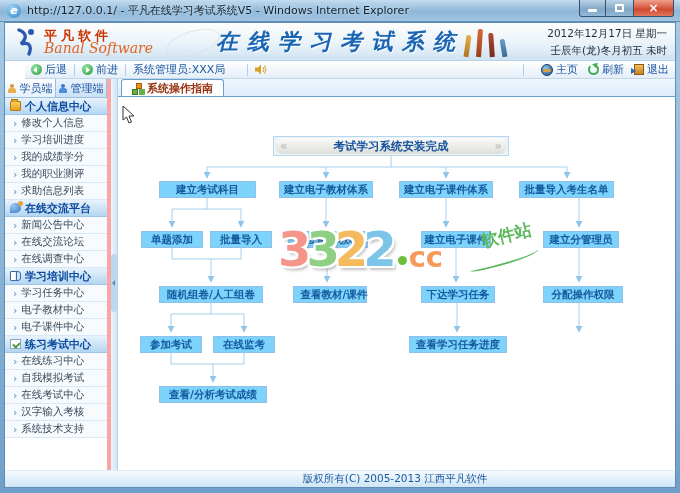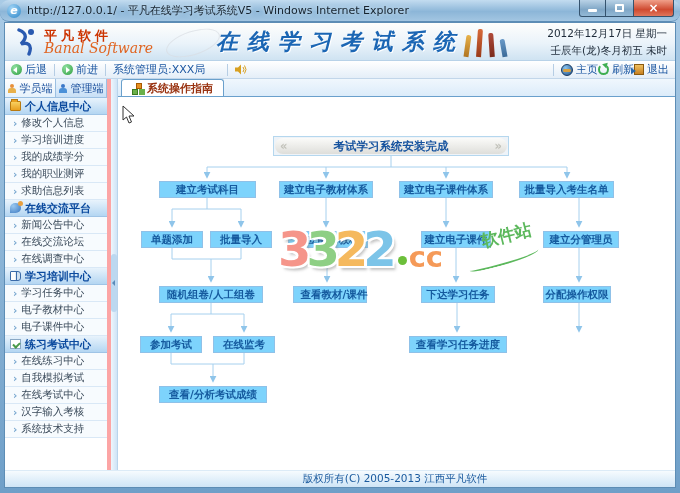--- a/index.html
+++ b/index.html
@@ -1,21 +1,21 @@
 <!DOCTYPE html>
 <html><head>
 <meta charset="utf-8">
 <style>
   html,body{margin:0;padding:0;background:#3a6ea5;}
   *{box-sizing:border-box;}
   .window{position:relative;width:680px;height:493px;font-family:"DejaVu Sans","Liberation Sans",sans-serif;
     background:linear-gradient(180deg,#a9cbe6,#6f9fc8);overflow:hidden;}
   
   .titlebar{position:absolute;top:0;left:0;right:0;height:22px;display:flex;align-items:center;
-    padding-left:7px;background:linear-gradient(180deg,#c3dcf0,#8cb6d8 55%,#a3c6e2);border-bottom:1px solid #5d8db5;border-radius:9px;}
+    padding-left:7px;background:linear-gradient(180deg,#c3dcf0,#8cb6d8 55%,#a3c6e2);border-bottom:1px solid #5d8db5;}
   .ie-icon{width:14px;height:14px;border-radius:50%;background:radial-gradient(circle at 35% 30%,#9fd4f6,#2e86c8);
     color:#fff;font-size:11px;font-weight:bold;display:flex;align-items:center;justify-content:center;font-style:italic;}
   .ie-icon::before{content:"e";}
   .title-text{font-size:11px;color:#16232e;text-shadow:0 0 4px #e8f4fc;margin-left:6px;flex:1;white-space:nowrap;overflow:hidden;}
   .win-controls{display:flex;align-items:flex-start;margin-right:6px;height:22px;}
   .wbtn{width:27px;height:17px;border:1px solid #35536e;border-top:none;display:flex;align-items:center;justify-content:center;
     color:#fff;font-size:10px;background:linear-gradient(180deg,#b9d2e6,#7fa6c6 60%,#93b9d6);}
   .wbtn.min{border-radius:0 0 0 3px;}
   .wbtn.max{border-left:none;border-right:none;}
   .wbtn.close{width:41px;background:linear-gradient(180deg,#f0a08a,#cf4a30 60%,#e0765c);border-radius:0 0 3px 0;}
@@ -37,29 +37,29 @@
     transform:rotate(-18deg);opacity:.7;z-index:0;}
   .pencils{position:absolute;right:158px;top:4px;width:60px;height:30px;z-index:1;}
   .pencil{position:absolute;bottom:0;width:5px;border-radius:2px 2px 0 0;}
   .pencil.p1{left:8px;height:22px;background:linear-gradient(#e8b24a,#b07420);transform:rotate(8deg);}
   .pencil.p2{left:20px;height:28px;background:linear-gradient(#d86a3a,#9a3a18);transform:rotate(4deg);}
   .pencil.p3{left:32px;height:24px;background:linear-gradient(#b04a3a,#7a2a1a);transform:rotate(-4deg);}
   .pencil.p4{left:44px;height:18px;background:linear-gradient(#6a9ac8,#3a6a98);transform:rotate(-10deg);}
   .dates{position:absolute;right:8px;top:2px;text-align:right;font-size:10.5px;color:#1d2a38;line-height:17px;z-index:2;margin-left:42px;}
   
   .tbar{height:18px;background:linear-gradient(180deg,#ffffff,#e4eef8);border-bottom:1px solid #c2d6ea;
-    display:flex;align-items:center;font-size:11px;color:#1a55a0;padding:8px 6px;}
+    display:flex;align-items:center;font-size:11px;color:#1a55a0;padding:8px 6px;margin-left:20px;}
   .tbtn{display:flex;align-items:center;gap:3px;cursor:pointer;}
   .circ{width:11px;height:11px;border-radius:50%;background:radial-gradient(circle at 35% 30%,#8fe0a0,#2f9e3f);position:relative;}
   .circ::after{content:"";position:absolute;top:3px;border-style:solid;}
   .circ.back::after{left:2px;border-width:3px 4px 3px 0;border-color:transparent #fff transparent transparent;}
   .circ.fwd::after{left:4px;border-width:3px 0 3px 4px;border-color:transparent transparent transparent #fff;}
   .vsep{width:0;border-left:1px solid #b6cde4;height:12px;margin:0 7px;}
   .speaker{width:12px;height:11px;position:relative;}
-  .tbar-right{margin-left:auto;display:flex;align-items:center;gap:0;}
+  .tbar-right{margin-left:auto;display:flex;align-items:center;gap:10px;}
   .ico-home{width:12px;height:12px;border-radius:50%;background:radial-gradient(circle at 35% 30%,#8ac4ee,#20508a);
     border:1px solid #183a60;position:relative;}
   .ico-home::after{content:"";position:absolute;left:1px;top:4px;width:8px;height:3px;background:#d8a040;border-radius:2px;}
   .ico-refresh{width:11px;height:11px;border:2px solid #3fae52;border-radius:50%;border-top-color:transparent;position:relative;}
   .ico-refresh::after{content:"";position:absolute;top:-4px;right:-2px;border-style:solid;border-width:0 3px 5px 3px;
     border-color:transparent transparent #3fae52 transparent;transform:rotate(45deg);}
   .ico-exit{width:10px;height:11px;background:linear-gradient(#f0c060,#c88020);border:1px solid #8a5a10;position:relative;}
   .ico-exit::after{content:"";position:absolute;left:-4px;top:3px;border-style:solid;border-width:3px 0 3px 5px;
     border-color:transparent transparent transparent #2a6ab0;}
   
@@ -111,21 +111,21 @@
   .froot-inner{height:100%;border-radius:9px;background:linear-gradient(#fbfbf9,#dededa);display:flex;align-items:center;
     justify-content:center;font-size:11.5px;font-weight:bold;color:#15529e;position:relative;}
   .froot-inner::before{content:"«";position:absolute;left:5px;color:#c2c2ba;font-weight:bold;}
   .froot-inner::after{content:"»";position:absolute;right:5px;color:#c2c2ba;font-weight:bold;}
   .n-b1{left:41px;top:84px;width:97px;}   .n-b2{left:161px;top:84px;width:94px;}
   .n-b3{left:281px;top:84px;width:94px;}  .n-b4{left:401px;top:84px;width:95px;}
   .n-c1a{left:23px;top:134px;width:62px;} .n-c1b{left:92px;top:134px;width:62px;}
   .n-c2{left:170px;top:134px;width:80px;} .n-c3{left:303px;top:134px;width:70px;}
   .n-c4{left:425px;top:134px;width:76px;}
   .n-d1{left:41px;top:189px;width:104px;} .n-d2{left:175px;top:189px;width:74px;padding-left:8px;}
-  .n-d3{left:303px;top:189px;width:74px;} .n-d4{left:425px;top:189px;width:68px;}
+  .n-d3{left:303px;top:189px;width:74px;} .n-d4{left:425px;top:189px;width:80px;}
   .n-e1a{left:22px;top:239px;width:62px;} .n-e1b{left:95px;top:239px;width:62px;}
   .n-e3{left:291px;top:239px;width:98px;}
   .n-f1{left:41px;top:289px;width:108px;}
   
   .wm{position:absolute;left:160px;top:128px;z-index:5;display:flex;align-items:flex-end;}
   .wm-digits{font-size:48px;font-weight:bold;letter-spacing:-5px;line-height:1;
     text-shadow:-2px -2px 0 #fff,2px -2px 0 #fff,-2px 2px 0 #fff,2px 2px 0 #fff,3px 4px 3px rgba(120,120,120,.45);}
   .wm-tail{display:flex;align-items:flex-end;margin-left:6px;margin-bottom:4px;}
   .wm-dot{width:9px;height:9px;border-radius:50%;background:#6cbf3a;margin-right:2px;margin-bottom:4px;}
   .wm-cc{font-size:29px;font-weight:bold;color:#f59a58;line-height:.8;

